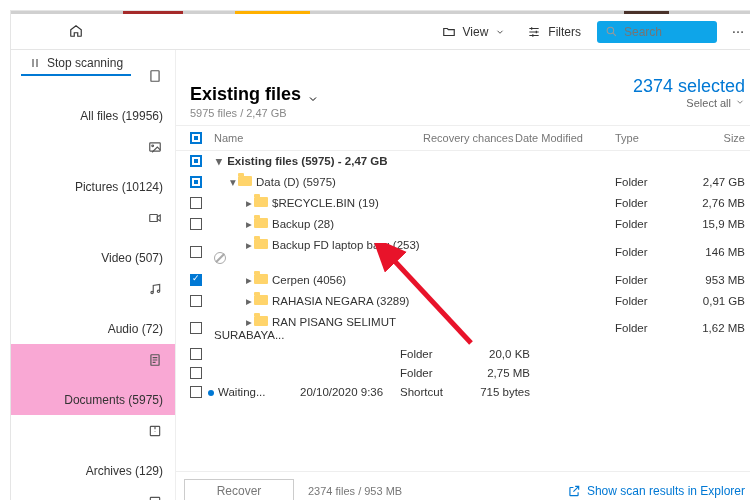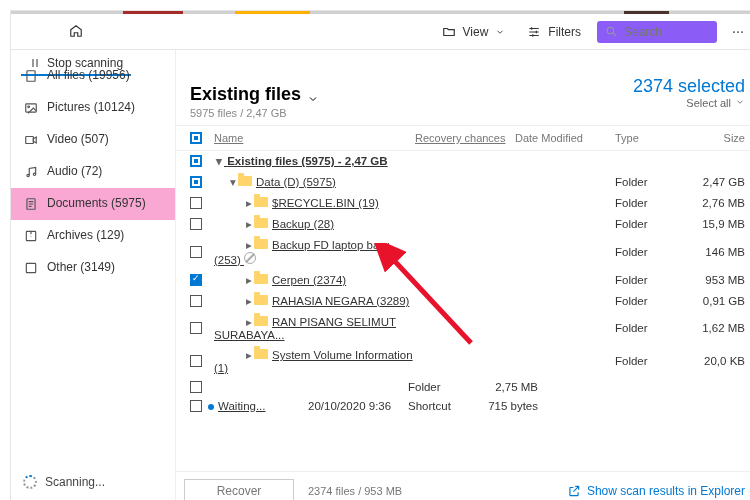--- a/index.html
+++ b/index.html
@@ -7,46 +7,46 @@
 
   
   .accent { height: 3px; background: linear-gradient(to right, #d0d0d0 0 15%, #a52a2a 15% 23%, #d0d0d0 23% 30%, #ffb000 30% 40%, #d0d0d0 40% 82%, #4a322a 82% 88%, #d0d0d0 88% 100%); }
 
   .toolbar { display: flex; align-items: center; height: 36px; border-bottom: 1px solid #e5e5e5; padding: 0 10px; font-size: 12px; color: #333; }
   .toolbar .left { display: flex; align-items: center; gap: 10px; flex-direction: column; }
   .toolbar .right { display: flex; align-items: center; gap: 10px; margin-left: auto; }
   .toolbar .icon-btn { display: flex; align-items: center; justify-content: center; width: 22px; height: 22px; cursor: pointer; color: #333; }
   .toolbar .stop-scan { display: flex; align-items: center; gap: 6px; padding: 4px 8px; border-bottom: 2px solid #0078d4; color: #333; cursor: pointer; }
   .toolbar .view, .toolbar .filters { display: flex; align-items: center; gap: 7px; padding: 4px 6px; cursor: pointer; }
-  .toolbar .search { display: flex; align-items: center; gap: 6px; background: #8b5cf6; border-radius: 3px; padding: 4px 8px; color: #888; width: 120px; }
+  .toolbar .search { display: flex; align-items: center; gap: 6px; background: #0ea5e9; border-radius: 3px; padding: 4px 8px; color: #888; width: 120px; }
   .toolbar .search input { border: none; background: transparent; outline: none; font-size: 12px; width: 80px; }
 
   .main { flex: 1; display: flex; min-height: 0; }
 
   .sidebar { width: 165px; border-right: 1px solid #eee; padding: 10px 0; display: flex; flex-direction: column; }
-  .sidebar-item { display: flex; align-items: flex-start; gap: 8px; padding: 8px 12px; font-size: 12px; color: #333; cursor: pointer; }
+  .sidebar-item { display: flex; align-items: flex-end; gap: 25px; padding: 8px 12px; font-size: 12px; color: #333; cursor: pointer; flex-direction: column; }
   .sidebar-item.active { background: #f9a8d4; }
   .sidebar-icon { width: 16px; height: 16px; display: flex; align-items: center; justify-content: center; color: #555; }
   .sidebar-spacer { flex: 1; }
   .scanning-row { display: flex; align-items: center; gap: 8px; padding: 10px 12px; font-size: 12px; color: #444; }
   .spinner { width: 14px; height: 14px; border: 2px dotted #999; border-top-color: #0078d4; border-radius: 50%; animation: spin 1s linear infinite; }
   @keyframes spin { to { transform: rotate(360deg); } }
 
   .content { flex: 1; display: flex; flex-direction: column; min-width: 0; }
   .content-header { display: flex; padding: 10px 14px 6px 14px; align-items: flex-start; }
   .content-title { font-size: 18px; font-weight: 600; display: flex; align-items: flex-end; gap: 6px; margin-top: 24px; }
   .content-sub { font-size: 11px; color: #888; margin-top: 2px; }
   .content-header-right { margin-left: auto; text-align: left; margin-top: 16px; }
   .selected-count { font-size: 18px; color: #0078d4; }
   .select-all { font-size: 11px; color: #666; display: flex; gap: 4px; justify-content: flex-end; cursor: pointer; }
 
   .col-header { display: flex; align-items: center; font-size: 11px; color: #777; padding: 6px 14px 6px 8px; border-top: 1px solid #eee; border-bottom: 1px solid #eee; }
   .col-check { width: 24px; display: flex; justify-content: center; }
-  .col-name { flex: 1; padding-left: 6px; text-decoration: underline; }
-  .col-recovery { width: 100px; text-decoration: underline; }
+  .col-name { flex: 1; padding-left: 6px; }
+  .col-recovery { width: 92px; }
   .col-date { width: 100px; }
   .col-type { width: 60px; }
   .col-size { width: 70px; text-align: right; }
 
   .rows { flex: 1; overflow: hidden; font-size: 11.5px; position: relative; }
   .row { display: flex; align-items: center; padding: 3px 14px 3px 8px; color: #333; border-bottom: 1px solid transparent; }
   .tree-indent { display: inline-block; }
   .caret { width: 10px; display: inline-flex; justify-content: center; color: #666; cursor: pointer; }
   .folder-ico { width: 14px; height: 10px; background: #ffd46b; border-radius: 1px; display: inline-block; margin-right: 4px; position: relative; }
   .folder-ico::before { content: ""; position: absolute; top: -3px; left: 0; width: 6px; height: 3px; background: #ffd46b; border-radius: 1px 1px 0 0; }
@@ -285,21 +285,21 @@
           <div class="col-name"><span class="tree-indent" style="width:30px"></span><span class="caret">▸</span><span class="folder-ico"></span><span>Backup FD laptop baru (253)</span> <span class="noallow"></span></div>
           <div class="col-recovery"></div>
           <div class="col-date"></div>
           <div class="col-type">Folder</div>
           <div class="col-size">146 MB</div>
         </div>
         <div class="row">
           <div class="col-check">
             <span class="checkbox-checked"></span>
           </div>
-          <div class="col-name"><span class="tree-indent" style="width:30px"></span><span class="caret">▸</span><span class="folder-ico"></span><span>Cerpen (2374)</span></div>
+          <div class="col-name"><span class="tree-indent" style="width:30px"></span><span class="caret">▸</span><span class="folder-ico"></span><span>Cerpen (4056)</span></div>
           <div class="col-recovery"></div>
           <div class="col-date"></div>
           <div class="col-type">Folder</div>
           <div class="col-size">953 MB</div>
         </div>
         <div class="row">
           <div class="col-check">
             <span class="checkbox-box"></span>
           </div>
           <div class="col-name"><span class="tree-indent" style="width:30px"></span><span class="caret">▸</span><span class="folder-ico"></span><span>RAHASIA NEGARA (3289)</span></div>
@@ -315,21 +315,20 @@
           <div class="col-name"><span class="tree-indent" style="width:30px"></span><span class="caret">▸</span><span class="folder-ico"></span><span>RAN PISANG SELIMUT SURABAYA...</span></div>
           <div class="col-recovery"></div>
           <div class="col-date"></div>
           <div class="col-type">Folder</div>
           <div class="col-size">1,62 MB</div>
         </div>
         <div class="row">
           <div class="col-check">
             <span class="checkbox-box"></span>
           </div>
-          <div class="col-name"><span class="tree-indent" style="width:30px"></span><span class="caret">▸</span><span class="folder-ico"></span><span>System Volume Information (1)</span></div>
           <div class="col-recovery"></div>
           <div class="col-date"></div>
           <div class="col-type">Folder</div>
           <div class="col-size">20,0 KB</div>
         </div>
         <div class="row">
           <div class="col-check">
             <span class="checkbox-box"></span>
           </div>
           <div class="col-recovery"></div>

